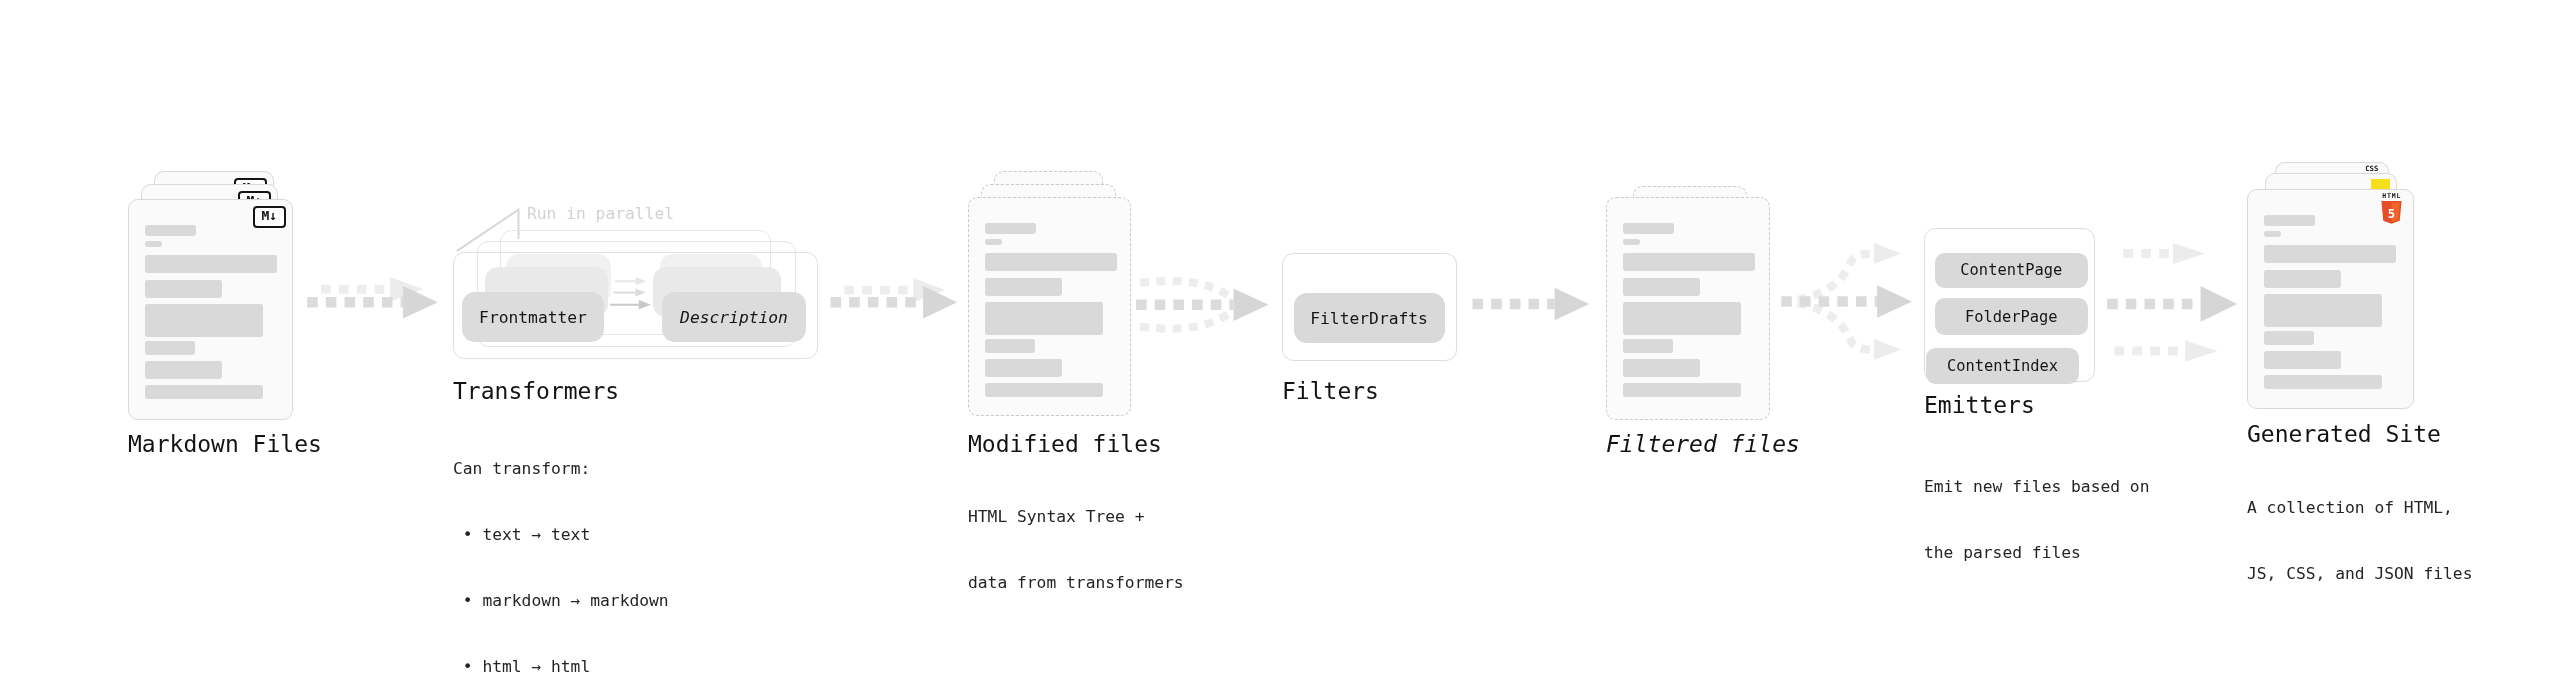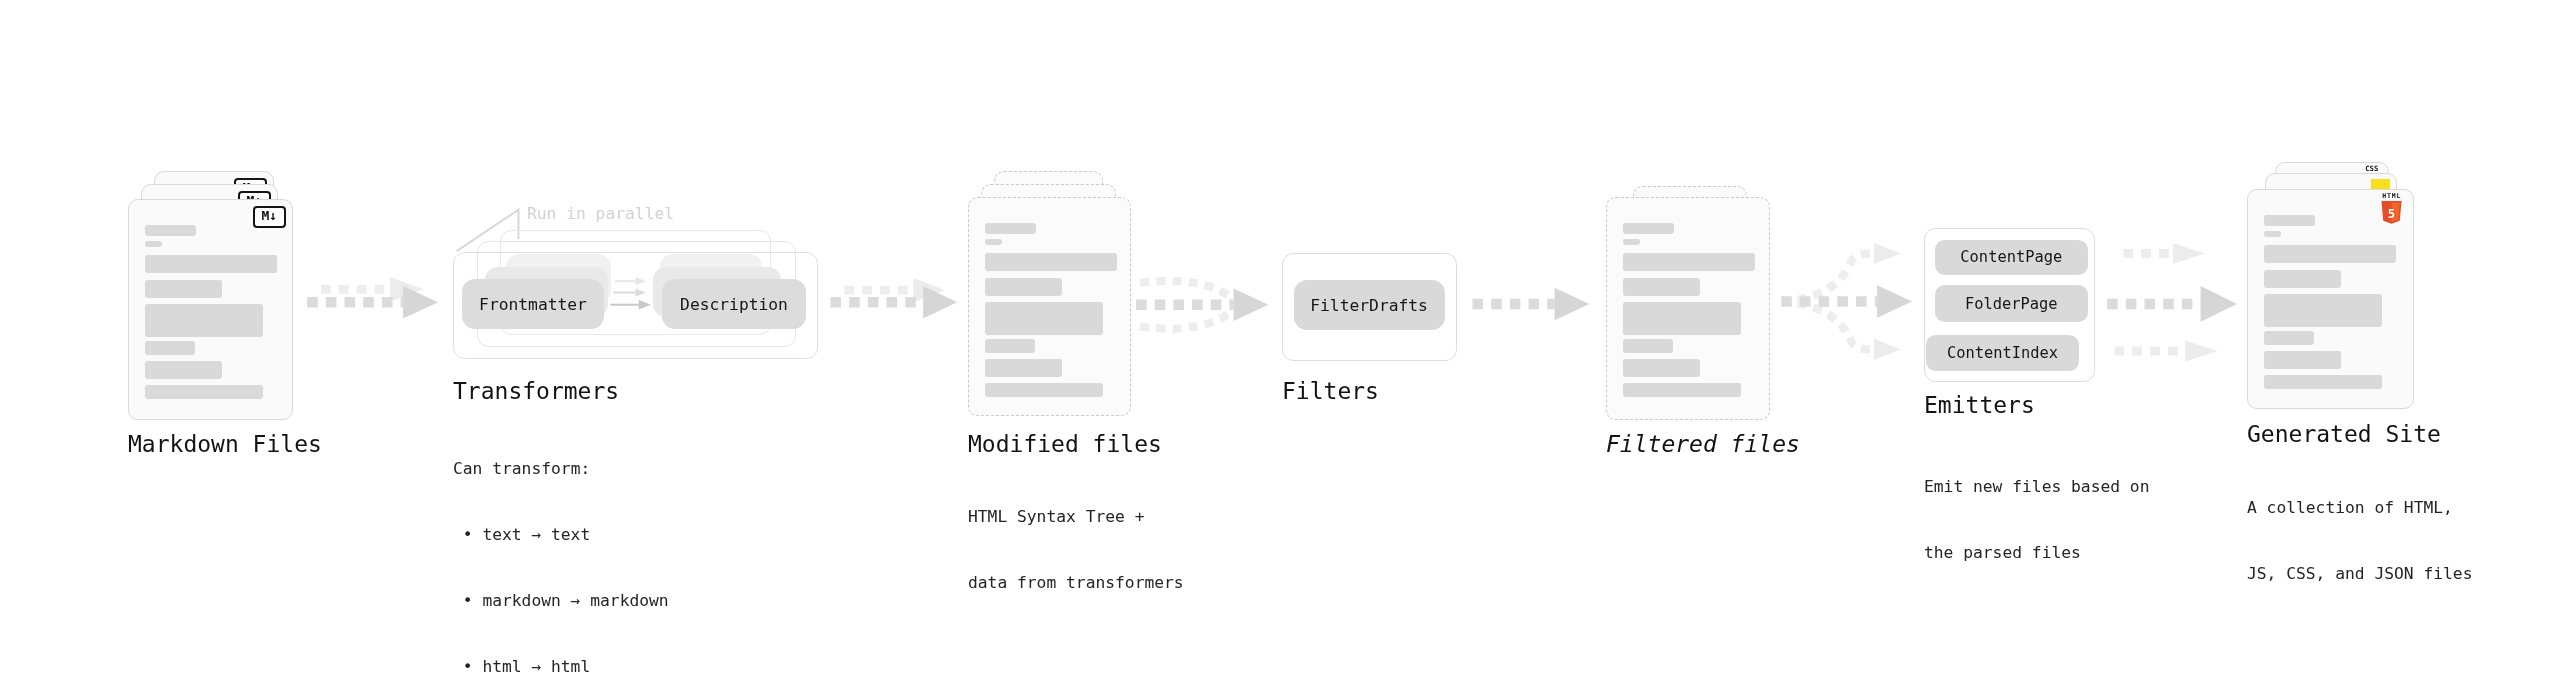--- a/index.html
+++ b/index.html
@@ -13,21 +13,21 @@
   .bar{position:absolute;background:#d9d9d9;border-radius:2.4px;}
 
   .md-icon{position:absolute;top:5.7px;right:6.5px;width:32.5px;height:22px;border:2.4px solid #141414;border-radius:4.1px;
            background:#fff;color:#111;font-weight:bold;font-size:13px;line-height:16.3px;text-align:center;box-sizing:border-box;}
 
   
   .tbox{position:absolute;border:1.6px solid #e3e3e3;border-radius:11.4px;box-sizing:border-box;background:transparent;}
   .container-box{position:absolute;background:#ffffff;border:1.6px solid #dcdcdc;border-radius:11.4px;box-sizing:border-box;}
 
   .pill{position:absolute;background:#dadada;border-radius:13px;display:flex;align-items:center;justify-content:center;
-        font-size:16.3px;color:#161616;box-sizing:border-box;}
+        font-size:16.3px;color:#161616;box-sizing:border-box;margin-top:13px;}
   .pill.small{border-radius:9.8px;font-size:15.4px;}
   .ghost{position:absolute;border-radius:13px;}
   .g1{background:#e9e9e9;}
   .g2{background:#f1f1f1;}
 
   .stage-title{position:absolute;font-size:23px;line-height:28px;color:#131313;white-space:pre;}
   .stage-desc{position:absolute;font-size:16.3px;line-height:22px;color:#242424;white-space:pre;}
   .desc-line{white-space:pre;}
   .desc-indent{padding-left:9.8px;}
   .note{position:absolute;font-size:16.3px;color:#d2d2d2;white-space:pre;}
@@ -136,21 +136,21 @@
     <div class="tbox" style="left:500px;top:230px;width:271px;height:105px;border-color:#e7e7e7;"></div>
     <div class="tbox" style="left:477px;top:241px;width:319px;height:106px;border-color:#e5e5e5;"></div>
     <div class="tbox" style="left:453px;top:252px;width:365px;height:107px;border-color:#e0e0e0;"></div>
 
     <div class="ghost g2" style="left:506px;top:254px;width:105px;height:49px;"></div>
     <div class="ghost g1" style="left:485px;top:267px;width:123px;height:50px;"></div>
     <div class="ghost g2" style="left:660px;top:254px;width:102px;height:49px;"></div>
     <div class="ghost g1" style="left:653px;top:267px;width:128px;height:50px;"></div>
 
     <div class="pill" style="left:462px;top:279px;width:142px;height:50px;background:#dcdcdc;">Frontmatter</div>
-    <div class="pill" style="left:662px;top:279px;width:144px;height:50px;background:#dcdcdc;">Description</div>
+    <div class="pill" style="left:662px;top:279px;width:144px;height:50px;background:#dcdcdc;font-style:italic;">Description</div>
   </div>
   <div class="stage-title" style="left:453px;top:377px;">Transformers</div>
   <div class="stage-desc" style="left:453px;top:414px;">
     <div class="desc-line">Can transform:</div>
     <div class="desc-line desc-indent">• text → text</div>
     <div class="desc-line desc-indent">• markdown → markdown</div>
     <div class="desc-line desc-indent">• html → html</div>
   </div>
 
   <div>

